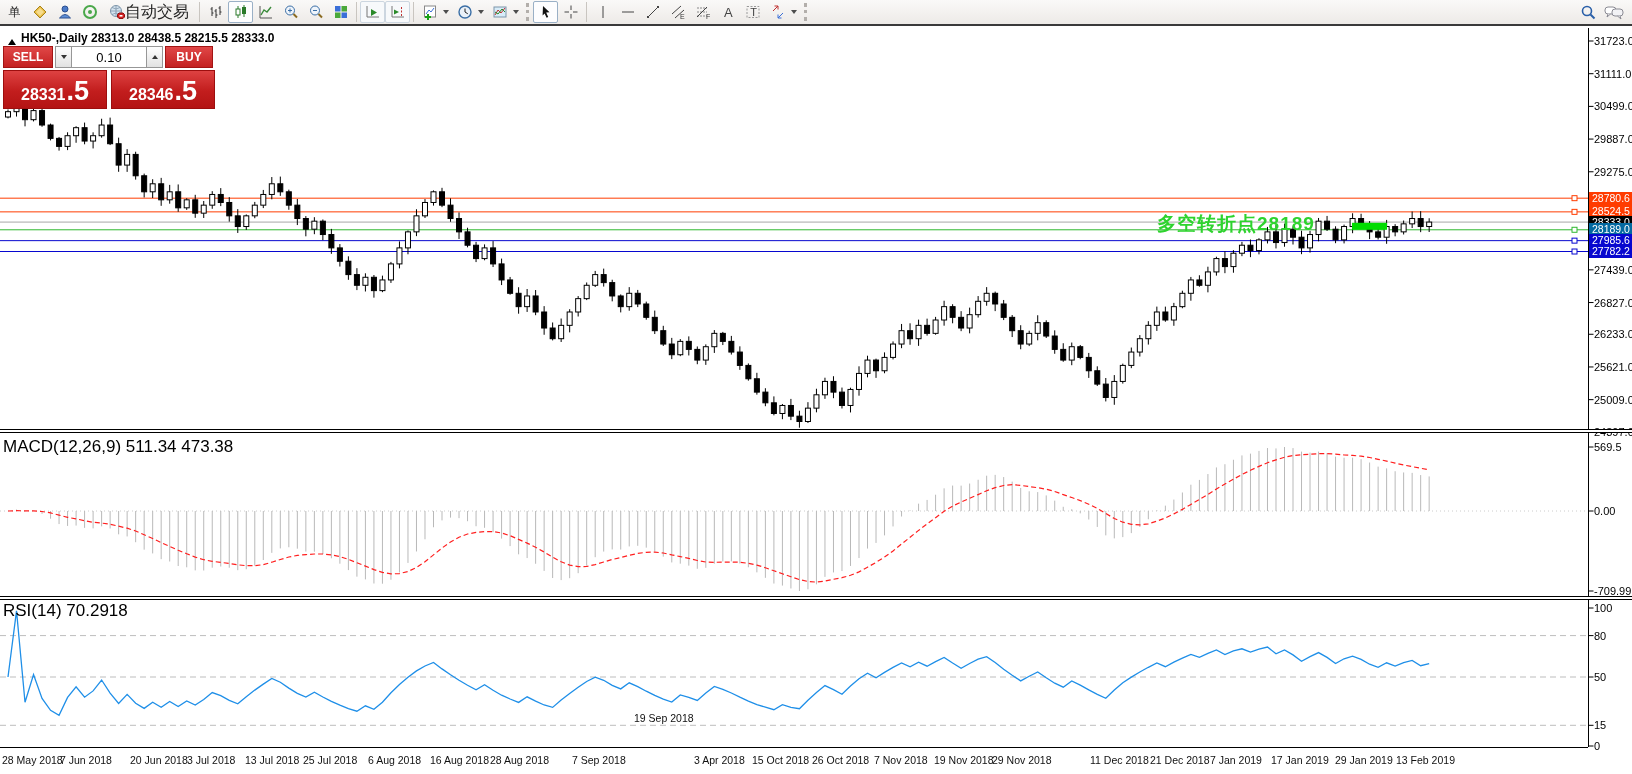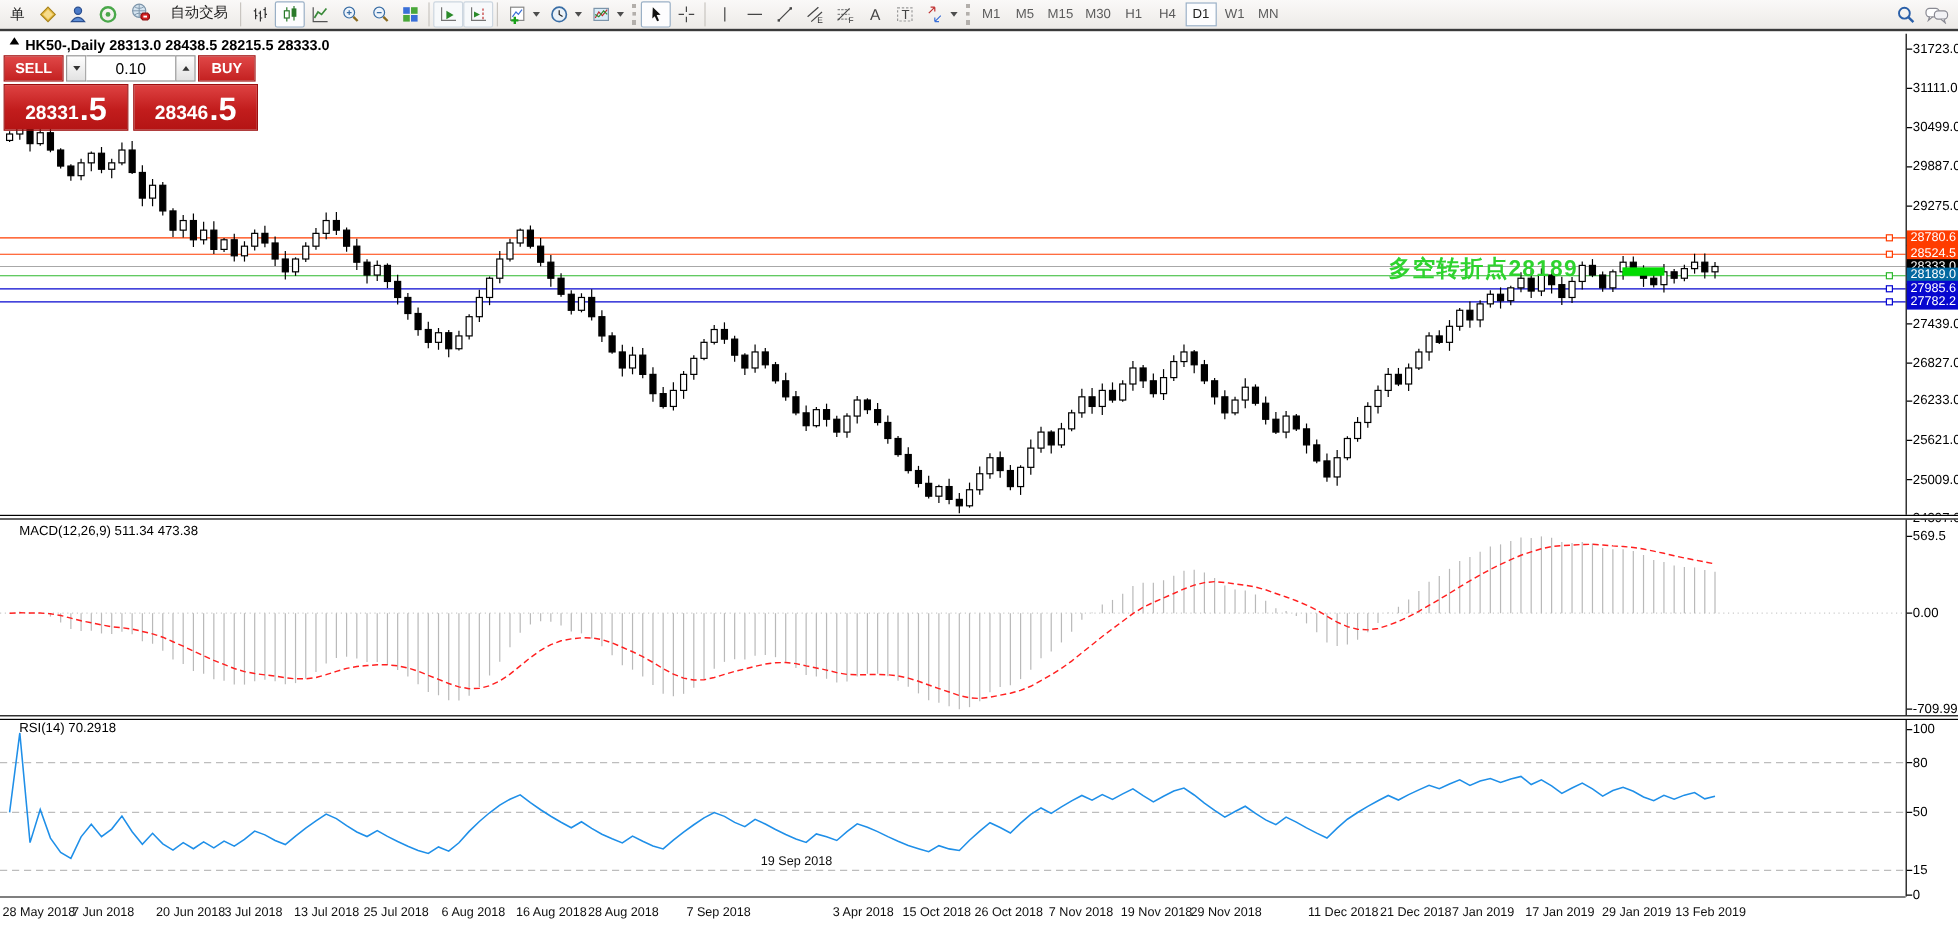--- a/index.html
+++ b/index.html
@@ -7,38 +7,38 @@
        font-family:"Liberation Sans","DejaVu Sans",sans-serif;-webkit-font-smoothing:antialiased}
   
   .toolbar{position:absolute;top:0;left:0;width:1632px;height:26px;
            background:linear-gradient(#faf9f8,#edeae7);border-bottom:2px solid #3a3a3a;
            display:flex;align-items:center;padding-left:2px;box-sizing:border-box;z-index:10}
   .tbtn{height:22px;min-width:25px;border:1px solid transparent;background:transparent;border-radius:2px;
         display:flex;align-items:center;justify-content:center;padding:0;cursor:default;flex:0 0 auto}
   .tbtn.active{border-color:#9ab0c6;background:#fdfdfe}
   .tbtn.litebox{border-color:#ccd6e0;background:#f7f9fb}
   .tbtn.txt{padding:0 5px;font-size:12px;color:#222}
-  .auto{display:flex;align-items:flex-start;gap:17px;padding:0 6px;font-size:12px;color:#222}
+  .auto{display:flex;align-items:center;gap:0;padding:0 6px;font-size:16px;color:#222}
   .vsep{width:1px;height:20px;background:#c9c5c0;margin:0 3px;flex:0 0 auto}
   .dots{width:0;height:18px;border-left:3px dotted #b3afab;margin:0 4px;flex:0 0 auto}
   .caret{width:0;height:0;border-left:3.5px solid transparent;border-right:3.5px solid transparent;
          border-top:4px solid #4d4d4d;margin:0 3px 0 1px;flex:0 0 auto}
   .tf{height:20px;min-width:26px;border:1px solid transparent;background:transparent;
       font-size:11px;color:#5b5b5b;padding:0 3px;margin:0 1px;flex:0 0 auto}
   .tf.active{border-color:#9ab0c6;background:#fdfdfe;color:#222}
   .tb-spacer{flex:1 1 auto}
   
   #plot{position:absolute;left:0;top:28px;z-index:1}
-  .chart-title{position:absolute;left:8px;top:31px;z-index:3;display:flex;align-items:flex-start;gap:5px;
+  .chart-title{position:absolute;left:8px;top:31px;z-index:3;display:flex;align-items:flex-end;gap:5px;
                font-size:12px;font-weight:bold;color:#000;white-space:nowrap}
   .collapse-tri{width:0;height:0;border-left:4px solid transparent;border-right:4px solid transparent;
                 border-bottom:6px solid #000}
   .pane-sep{position:absolute;left:0;width:1632px;height:2px;background:#fff;
             border-top:1px solid #000;border-bottom:1px solid #000;z-index:4}
-  .ind-label{position:absolute;left:16px;font-size:11px;color:#000;z-index:3;white-space:nowrap}
+  .ind-label{position:absolute;left:3px;font-size:17px;color:#000;z-index:3;white-space:nowrap}
   .axis-label{position:absolute;left:1594px;height:12px;line-height:12px;font-size:11px;color:#000;
               white-space:nowrap;z-index:2}
   .chip{position:absolute;left:1589px;width:43px;height:13px;line-height:13px;font-size:10.5px;
         color:#fff;padding-left:3px;box-sizing:border-box;z-index:3;white-space:nowrap}
   .date-label{position:absolute;top:754px;font-size:10.5px;color:#101010;white-space:nowrap;z-index:2}
   .annotation{position:absolute;left:1157px;top:211px;font-size:19px;font-weight:bold;color:#2ed32e;
               z-index:3;white-space:nowrap;letter-spacing:1px}
   
   .trade-panel{position:absolute;left:3px;top:46px;width:212px;z-index:5}
   .tp-row1{display:flex;height:22px}
@@ -234,31 +234,20 @@
   </button>
   <button class="tbtn">
     <svg width="16" height="16">
         <path d="M3,7 L8,2 M8,2 h-3.5 M8,2 v3.5" stroke="#c03030" fill="none"></path>
         <path d="M8,14 L13,9 M8,14 h3.5 M8,14 v-3.5" stroke="#3a6fd8" fill="none"></path>
       </svg>
   </button>
     <span class="caret"></span>
   <span class="dots"></span>
 
-  <span id="tf-group" style="display:flex;align-items:center">
-      <button class="tf">M1</button>
-      <button class="tf">M5</button>
-      <button class="tf">M15</button>
-      <button class="tf">M30</button>
-      <button class="tf">H1</button>
-      <button class="tf">H4</button>
-      <button class="tf active">D1</button>
-      <button class="tf">W1</button>
-      <button class="tf">MN</button>
-    </span>
 
   <span class="tb-spacer"></span>
   <button class="tbtn">
     <svg width="17" height="17">
         <circle cx="7" cy="7" r="4.5" fill="none" stroke="#2a5fa8" stroke-width="1.6"></circle>
         <line x1="10.5" y1="10.5" x2="14.5" y2="14.5" stroke="#2a5fa8" stroke-width="2"></line>
       </svg>
   </button>
   <button class="tbtn" style="margin-right:6px">
     <svg width="20" height="16">

